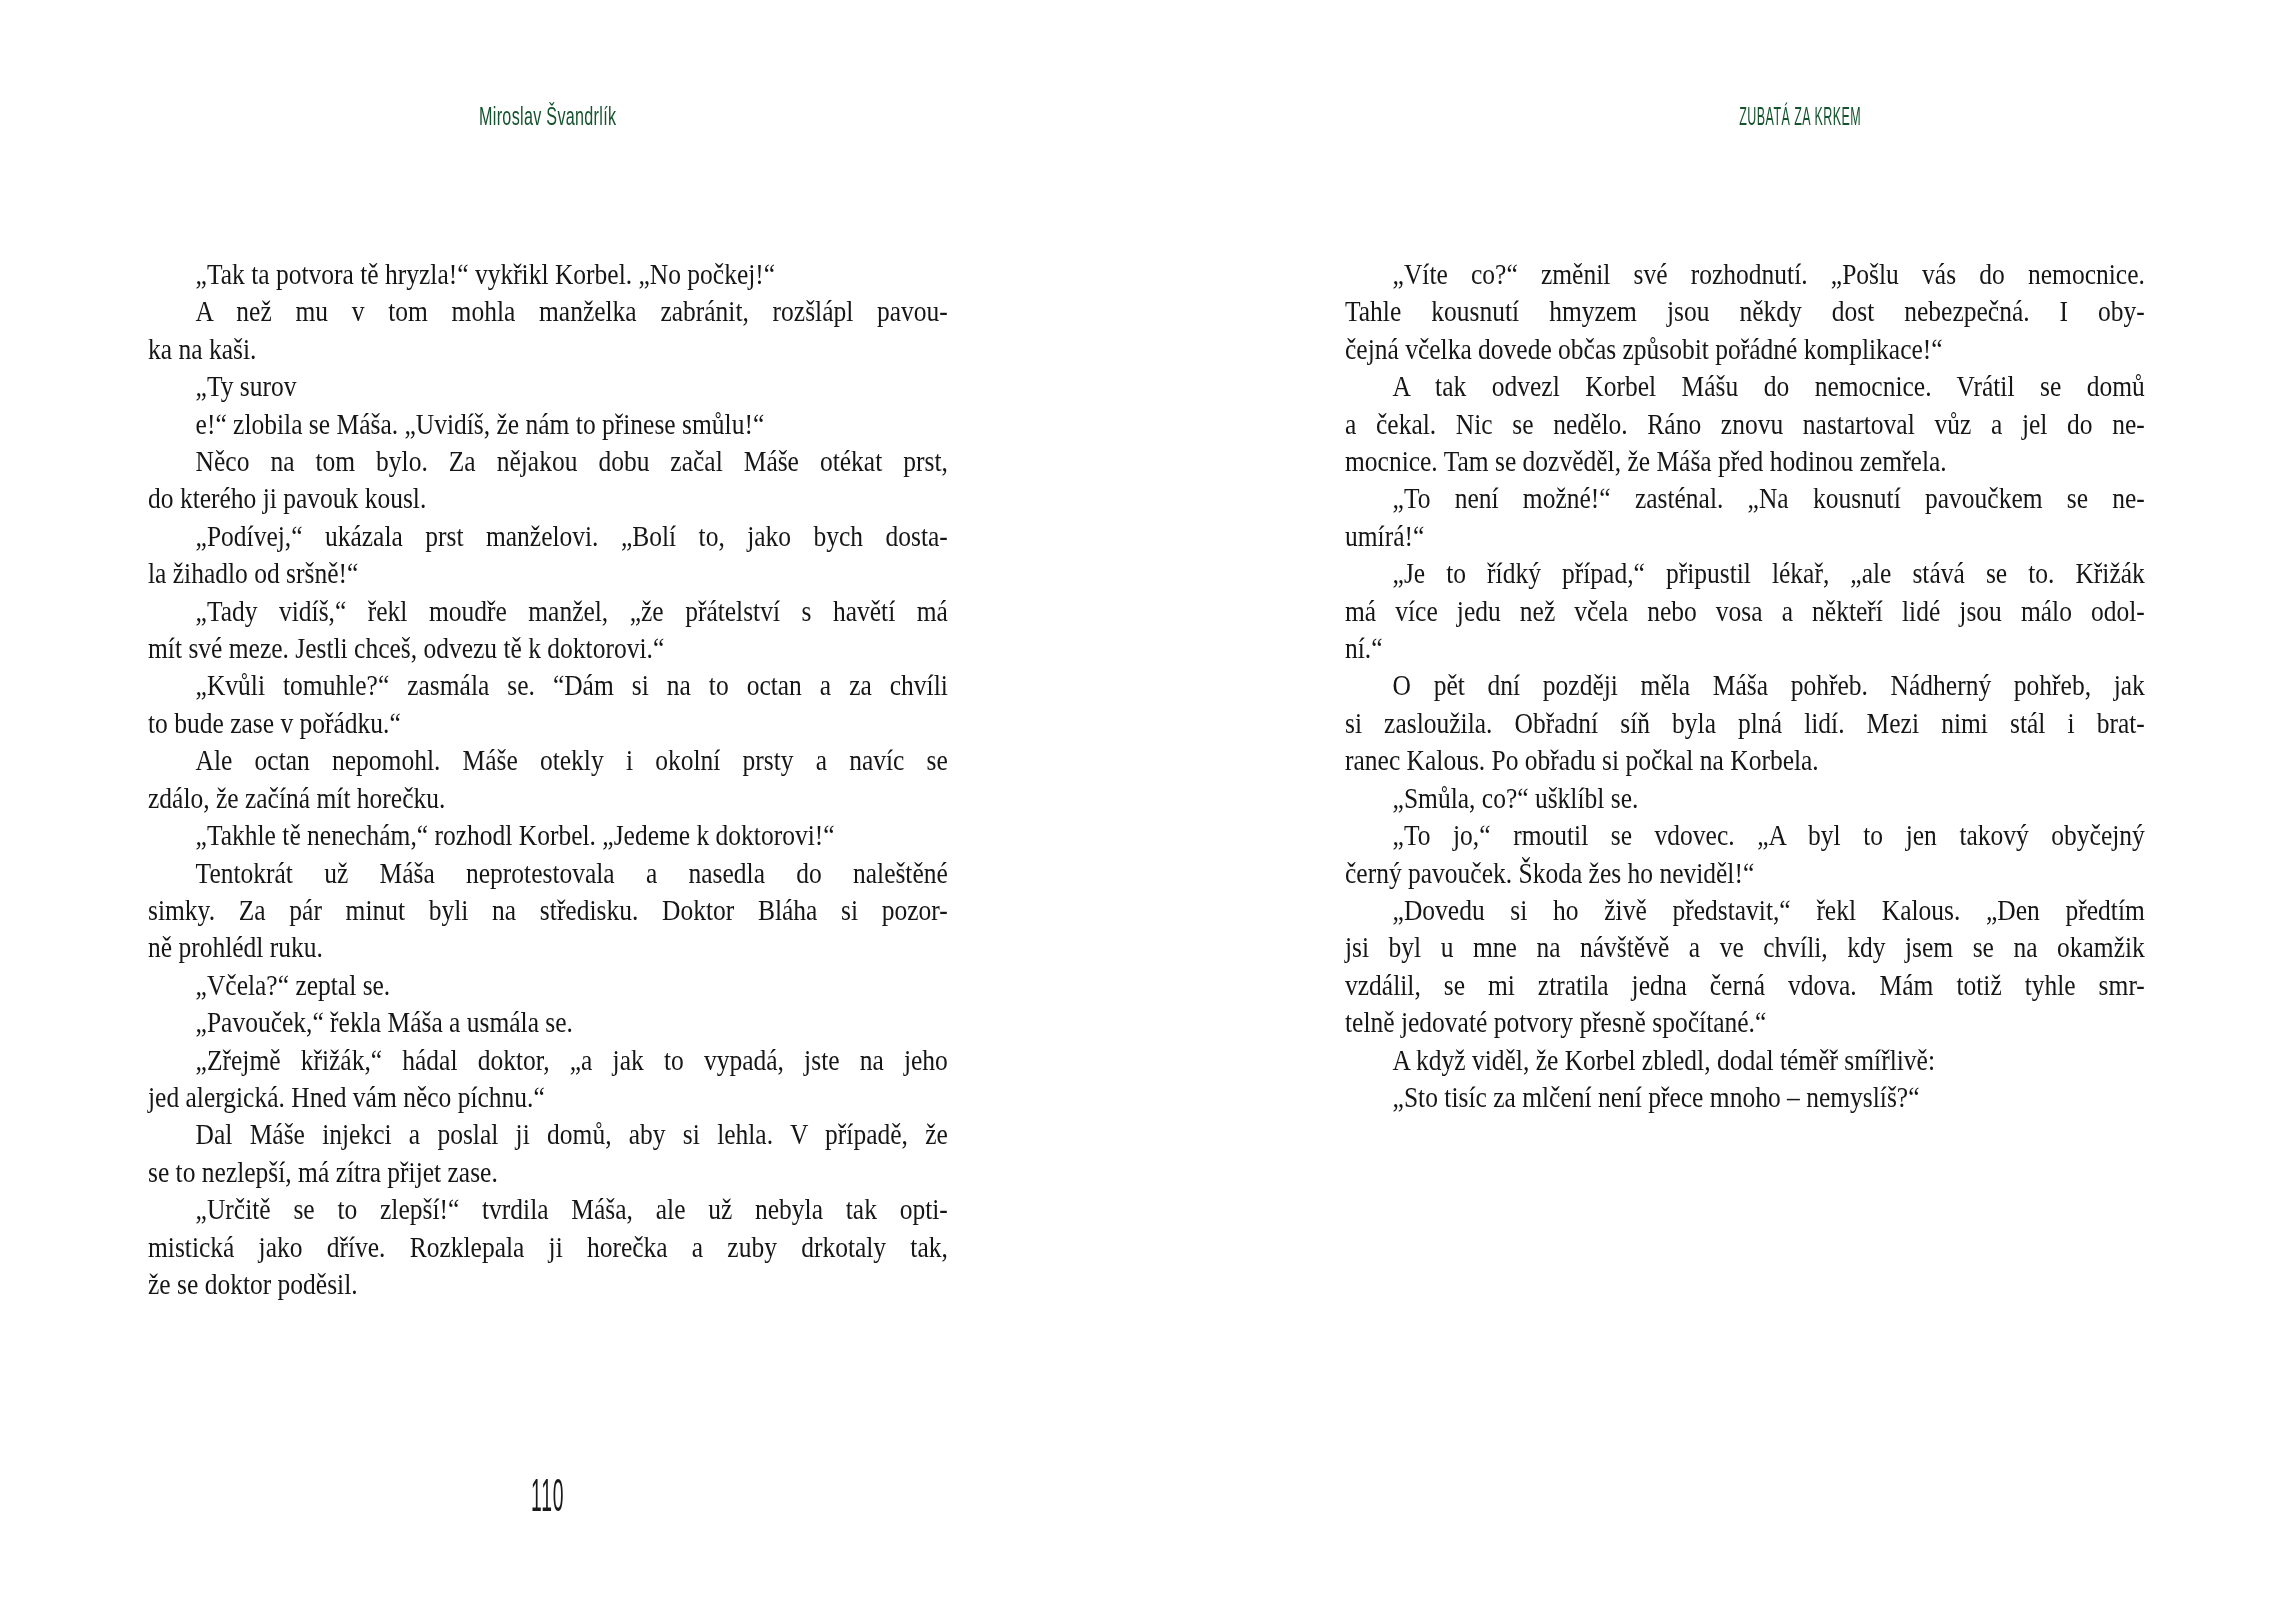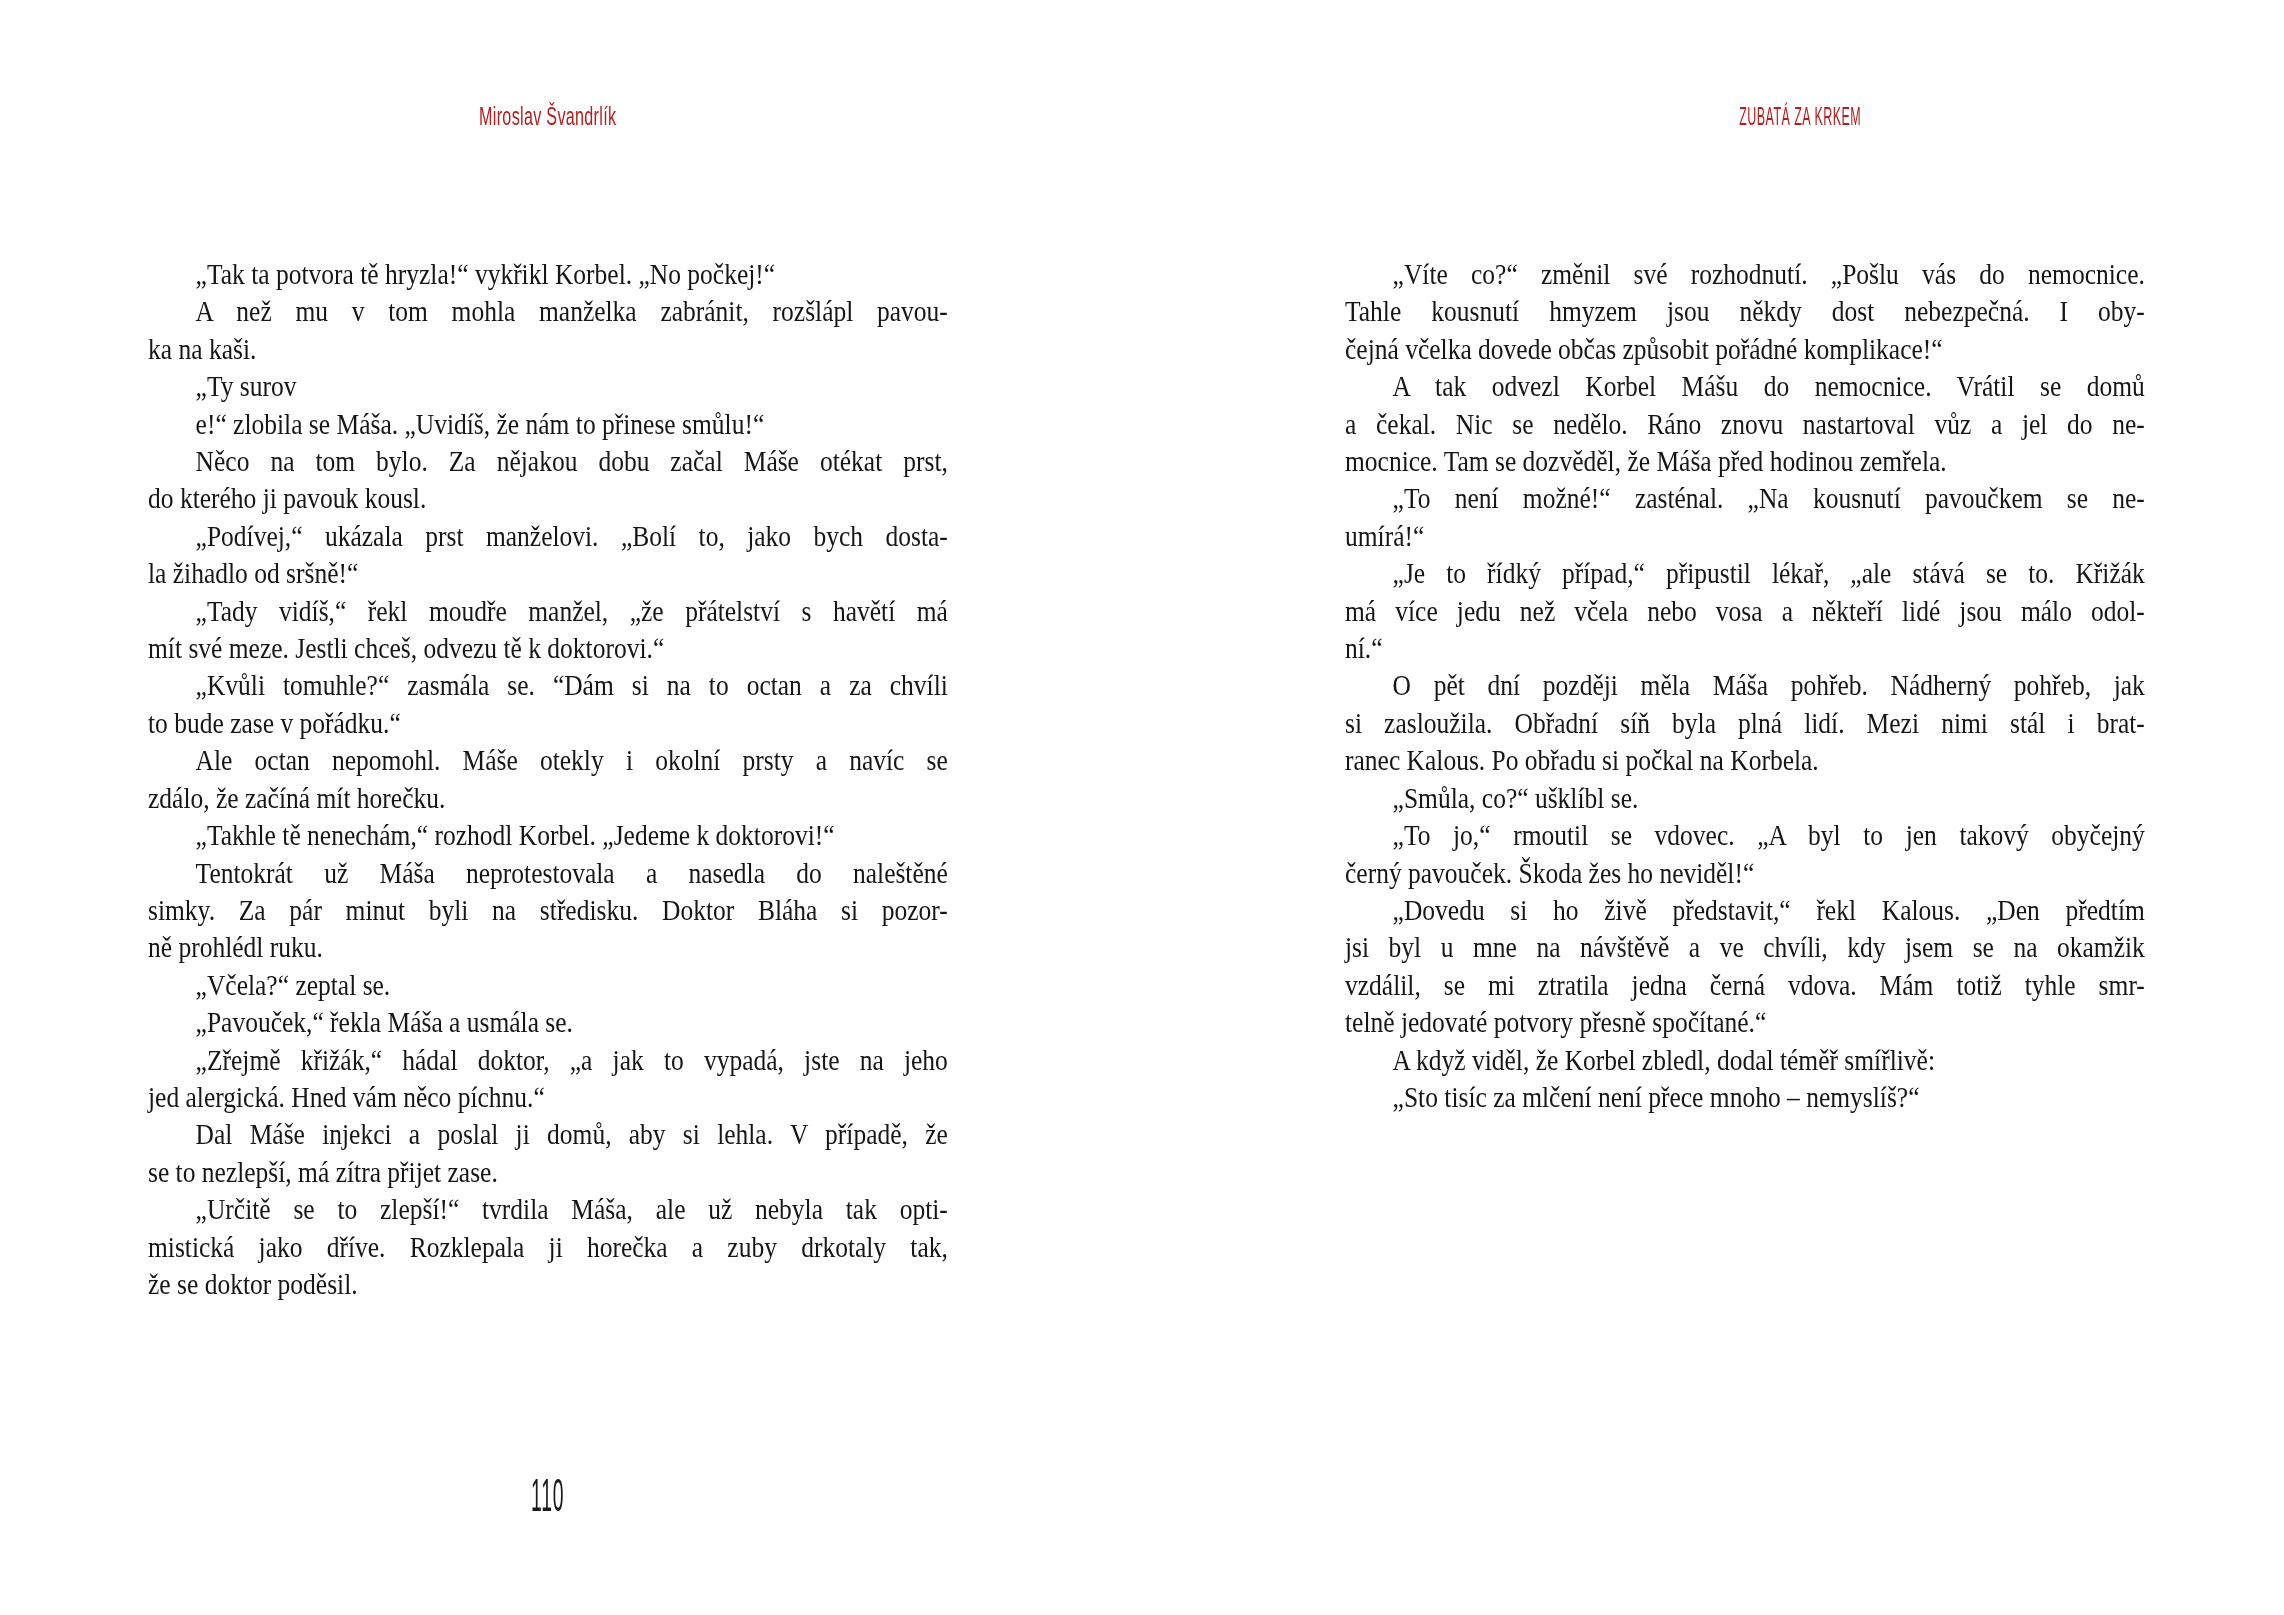--- a/index.html
+++ b/index.html
@@ -22,21 +22,21 @@
   }
   .running-header {
     position: absolute;
     top: 103px;
     width: 800px;
     display: flex;
     justify-content: center;
     font-family: "Liberation Sans", sans-serif;
     font-size: 26px;
     line-height: 26px;
-    color: #b91c1c;
+    color: #14532d;
     white-space: nowrap;
   }
   .running-header .squeeze {
     display: inline-block;
     transform-origin: center top;
   }
   .hdr-author .squeeze { transform: scaleX(0.62); letter-spacing: 0.5px; }
   .hdr-title  .squeeze { transform: scaleX(0.48); letter-spacing: 1px; }
   .hdr-left  { left: 148px; }
   .hdr-right { left: 1400px; }

